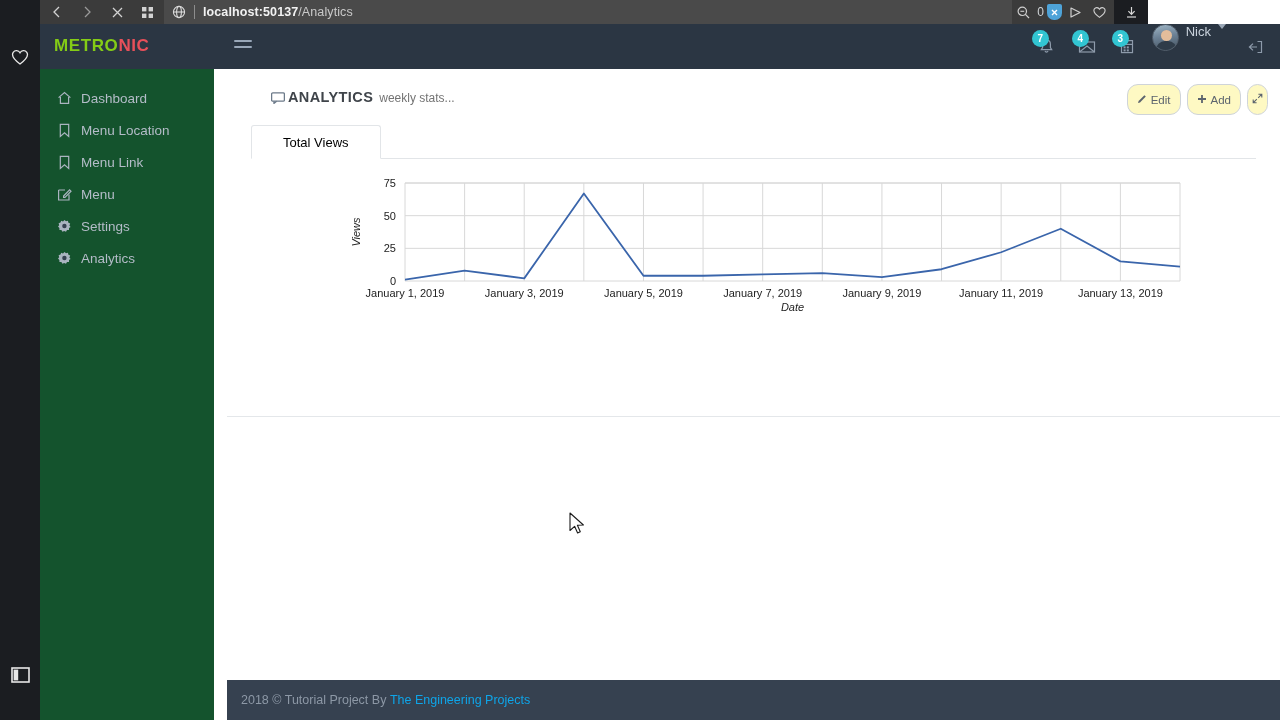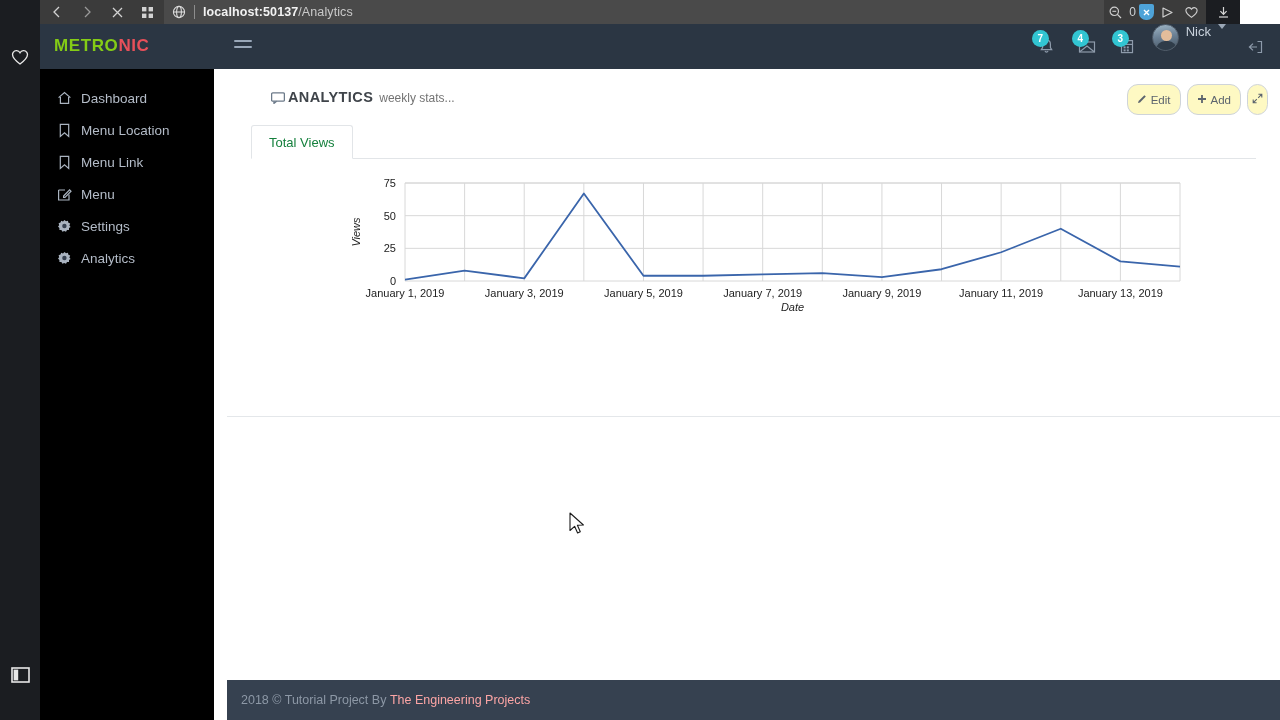--- a/index.html
+++ b/index.html
@@ -6,21 +6,21 @@
   html, body {
     width: 1280px; height: 720px;
     background: #ffffff;
     font-family: "Liberation Sans", sans-serif;
     overflow: hidden;
   }
   #app { position: relative; width: 1280px; height: 720px; background: #ffffff; }
 
   
   .browser-bar {
-    position: absolute; left: 0; top: 0; width: 1240px; height: 24px;
+    position: absolute; left: 0; top: 0; width: 1148px; height: 24px;
     background: #3b3b3b; display: flex; align-items: center;
   }
   .chrome-left-pad { width: 40px; height: 24px; background: #1b1d21; }
   .nav-btns { display: flex; align-items: center; height: 24px; padding: 0 2px; }
   .nav-btn {
     width: 30px; height: 24px; display: flex; align-items: center; justify-content: center;
     color: #d2d2d2;
   }
   .nav-btn svg { display: block; }
   .urlbox {
@@ -80,21 +80,21 @@
   }
   .avatar:after {
     content:""; position:absolute; left:3px; top:16px; width:21px; height:14px; border-radius:9px 9px 0 0;
     background:#2f3c49;
   }
   .uname { color: #c9d2dc; font-size: 13px; }
   .caret { width: 0; height: 0; border-left: 4px solid transparent; border-right: 4px solid transparent; border-top: 5px solid #9aa7b6; }
 
   .sidebar {
     position: absolute; left: 0; top: 45px; width: 174px; height: 651px;
-    background: #000000;
+    background: #14532d;
   }
   .menu { padding-top: 13px; }
   .menu-item {
     height: 32px; display: flex; align-items: center; padding-left: 17px; gap: 9px;
     color: #b4bcc8; font-size: 13.5px; cursor: pointer;
   }
   .menu-item .mi { width: 15px; height: 15px; display: flex; align-items: center; justify-content: center; color: #aab4c0; }
   .menu-item svg { display: block; }
 
   .content {
@@ -113,36 +113,36 @@
   .portlet-actions { position: absolute; right: 12px; top: 15px; display: flex; gap: 6px; align-items: center; }
   .pill {
     height: 31px; border: 1px solid #cfd4d9; border-radius: 11px; background: #fef9c3;
     display: flex; align-items: center; gap: 4px; padding: 0 9px;
     font-size: 11.5px; color: #5c646e; cursor: pointer;
   }
   .pill.round { width: 21px; padding: 0; justify-content: center; }
 
   .tabs { position: relative; margin: 0 24px; height: 34px; border-bottom: 1px solid #e2e5e8; }
   .tab {
-    position: absolute; left: 0; bottom: -1px; height: 34px; padding: 0 17px;
-    display: flex; align-items: center; font-size: 13px; color: #15803d;
+    position: absolute; left: 0; bottom: -1px; height: 34px; padding: 0 31px;
+    display: flex; align-items: center; font-size: 13px; color: #000000;
     background: #fff; border: 1px solid #e2e5e8; border-bottom: 1px solid #fff;
     border-radius: 3px 3px 0 0; cursor: pointer;
   }
 
   
   .chart-wrap { position: relative; margin-top: 16px; height: 170px; }
   .chart-svg { position: absolute; left: 0; top: 0; }
 
   .footer {
     position: absolute; left: 0; bottom: 0; width: 1240px; height: 40px;
     background: #364150; color: #8d98a6; font-size: 12.5px;
     display: flex; align-items: center; padding-left: 14px;
   }
-  .footer a { color: #fca5a5; text-decoration: none; }
+  .footer a { color: #0ea5e9; text-decoration: none; }
 
   .cursor { position: absolute; left: 569px; top: 512px; pointer-events: none; }
 </style>
 </head>
 <body>
 
 <div id="app">
 
   <div class="browser-bar">
     <div class="chrome-left-pad"></div>

